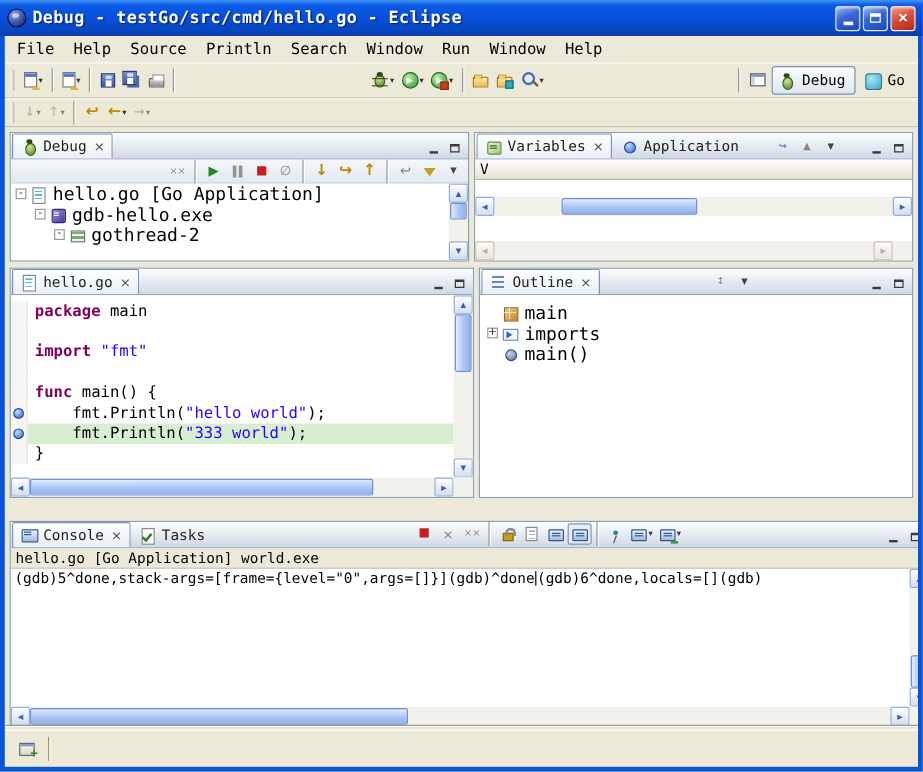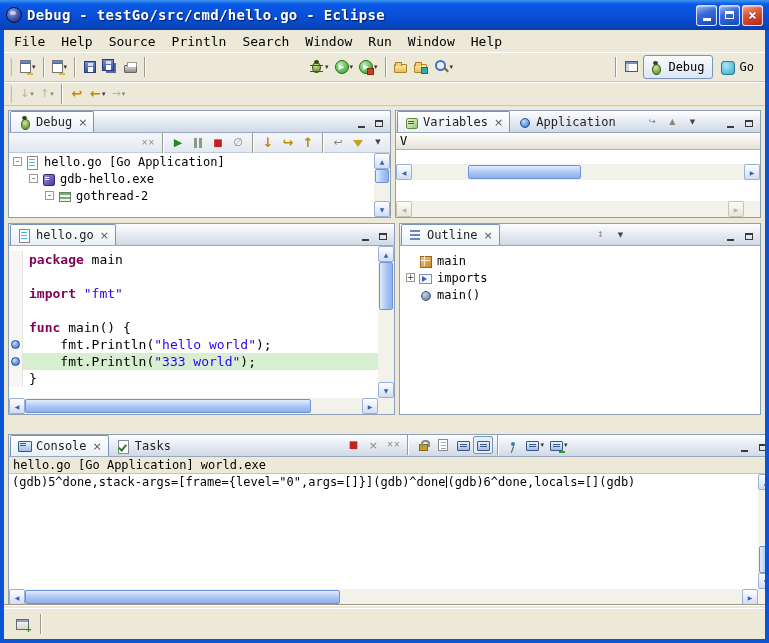--- a/index.html
+++ b/index.html
@@ -126,21 +126,21 @@
   .imports-icon::before{content:"";position:absolute;left:1px;top:3px;width:11px;height:8px;border:1px solid #7A8FBF;background:#F4F8FF}
   .imports-icon::after{content:"";position:absolute;left:4px;top:5px;width:0;height:0;border-left:5px solid #3A62B0;border-top:3px solid transparent;border-bottom:3px solid transparent}
   .function-icon::before{content:"";position:absolute;left:3px;top:3px;width:8px;height:8px;border-radius:50%;background:radial-gradient(circle at 35% 30%,#C8D4E8,#5A72A0);border:1px solid #3A5280}
   .go-perspective-icon::before{content:"";position:absolute;left:1px;top:1px;width:12px;height:12px;border-radius:3px;background:radial-gradient(circle at 35% 30%,#A8E8F8,#3AA8CC);border:1px solid #2A7A98}
 
   
   .tree{flex:1;overflow:hidden;background:#fff}
   .tree-row{height:17px;display:flex;align-items:center;white-space:nowrap}
   .expander{width:9px;height:9px;border:1px solid #9A9A9A;background:#fff;display:inline-flex;align-items:center;justify-content:center;font-size:9px;line-height:7px;color:#333;margin-right:3px;flex:none;font-family:"DejaVu Sans",sans-serif}
   .expander.hidden{visibility:hidden}
-  .tree-label{font-size:12px}
+  .tree-label{font-size:15px}
 
   
   .col-header{height:17px;flex:none;display:flex;background:linear-gradient(#FEFEFE,#E6E2D4);border-bottom:1px solid #B8B4A4;font-size:12px}
   .col-cell{padding:1px 4px;border-right:1px solid #C8C4B4;overflow:hidden;white-space:nowrap}
   .col-cell.first{width:345px;flex:none}
   .col-cell:last-child{flex:1;border-right:none}
   .var-blank{height:14px;background:#fff;flex:none}
   .detail-pane{flex:1;background:#fff}
 
   

